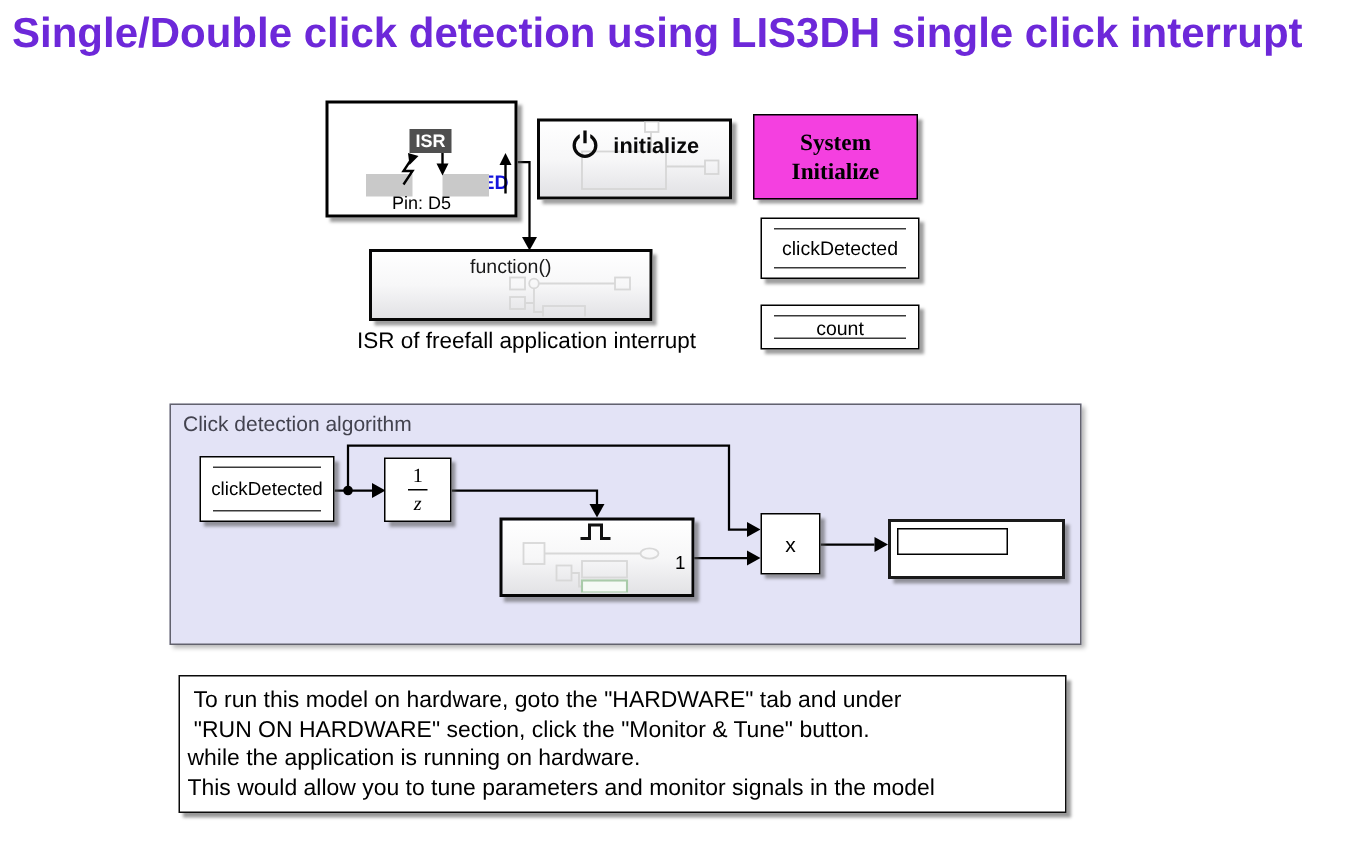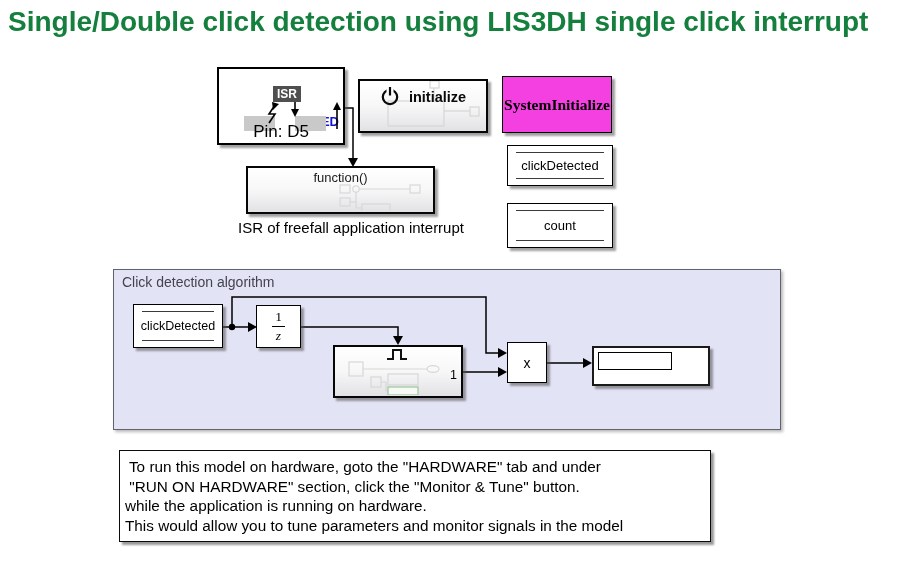--- a/index.html
+++ b/index.html
@@ -1,62 +1,62 @@
 <!DOCTYPE html>
 <html><head>
 <meta charset="utf-8">
 <style>
   * { margin:0; padding:0; box-sizing:border-box; }
   html,body { background:#fff; }
   body { font-family:"Liberation Sans", sans-serif; }
   #canvas { position:relative; width:898px; height:565px; background:#fff; overflow:hidden; }
 
-  .title { position:absolute; left:8px; top:6px; font-size:28px; font-weight:bold; color:#15803d; white-space:nowrap; }
+  .title { position:absolute; left:8px; top:6px; font-size:28px; font-weight:bold; color:#6d28d9; white-space:nowrap; }
 
   .wires { position:absolute; left:0; top:0; width:898px; height:565px; z-index:1; pointer-events:none; }
 
   .blk { position:absolute; z-index:2; background:#fff; border:1.6px solid #000;
          box-shadow:3px 3px 2px rgba(80,80,80,.55); }
   .grad { background:linear-gradient(180deg,#ffffff 0%,#f7f7f8 50%,#e2e2e5 100%); }
   .thick { border-width:2.5px; border-color:#060606; }
 
   
   .mbed { left:217px; top:67px; width:128px; height:78px; border-width:2px; }
   .mbed-tag { position:absolute; top:1px; right:4px; font-size:13px; font-weight:bold;margin-top:44px; }
   .isr-box { position:absolute; left:54px; top:17px; width:28px; height:16px; background:#4f4f4f;
              color:#fff; font-size:12px; font-weight:bold; text-align:center; line-height:16px; }
   .pad { position:absolute; background:#c9c9c9; width:31px; height:15px; top:47px; }
-  .pin-label { position:absolute; bottom:1px; width:100%; text-align:center; font-size:17px; color:#000; }
+  .pin-label { position:absolute; bottom:1px; width:100%; text-align:center; font-size:12px; color:#000; }
   .mbed-art { position:absolute; left:0; top:0; }
 
   
   .init { left:358px; top:79px; width:130px; height:54px; }
   .init-head { position:absolute; left:0; top:5px; width:100%; text-align:center; font-size:14.5px; font-weight:bold; color:#0a0a0a; }
   .init-head span.txt { margin-left:26px; }
   .icon-art { position:absolute; left:0; top:0; }
 
   
-  .sysinit { left:502px; top:76px; width:110px; height:57px; display:flex; flex-direction:row;
+  .sysinit { left:502px; top:76px; width:110px; height:57px; display:flex; flex-direction:column;
              align-items:center; justify-content:center; font-family:"Liberation Serif", serif;
              font-weight:bold; font-size:15.5px; line-height:19px; color:#000; }
 
   
   .dstore { display:flex; align-items:center; justify-content:center; font-size:13px; color:#000; }
   .dstore .hline { position:absolute; left:8px; right:8px; height:0; border-top:1.4px solid #3a3a3a; }
   .hline.top { top:6px; } .hline.bot { bottom:6px; }
   .ds-click { left:507px; top:145px; width:106px; height:41px; }
-  .ds-count { left:507px; top:203px; width:106px; height:45px; }
+  .ds-count { left:507px; top:203px; width:106px; height:30px; }
 
   
   .func { left:246px; top:166px; width:189px; height:48px; }
   .func-head { position:absolute; top:2px; width:100%; text-align:center; font-size:13px; color:#1a1a1a; }
   .caption { position:absolute; left:221px; top:219px; width:260px; text-align:center; font-size:15px; color:#000; z-index:2; }
 
   
-  .area { position:absolute; left:113px; top:269px; width:668px; height:161px; background:#e3e3f6;
+  .area { position:absolute; left:113px; top:269px; width:608px; height:161px; background:#e3e3f6;
           border:1.2px solid #62626e; z-index:0; box-shadow:2px 2px 3px rgba(0,0,0,.28); }
   .area-label { position:absolute; left:8px; top:4px; font-size:14px; color:#43434f; }
 
   .read { left:133px; top:304px; width:90px; height:44px; font-size:12.5px; }
   .delay { left:256px; top:305px; width:45px; height:43px; display:flex; flex-direction:column;
            align-items:center; justify-content:center; font-family:"Liberation Serif", serif; font-size:13.5px; color:#000; }
   .frac-bar { width:13px; border-top:1.4px solid #000; margin:1px 0; }
   .delay .den { font-style:italic; }
 
   .subsys { left:333px; top:345px; width:130px; height:53px; }

